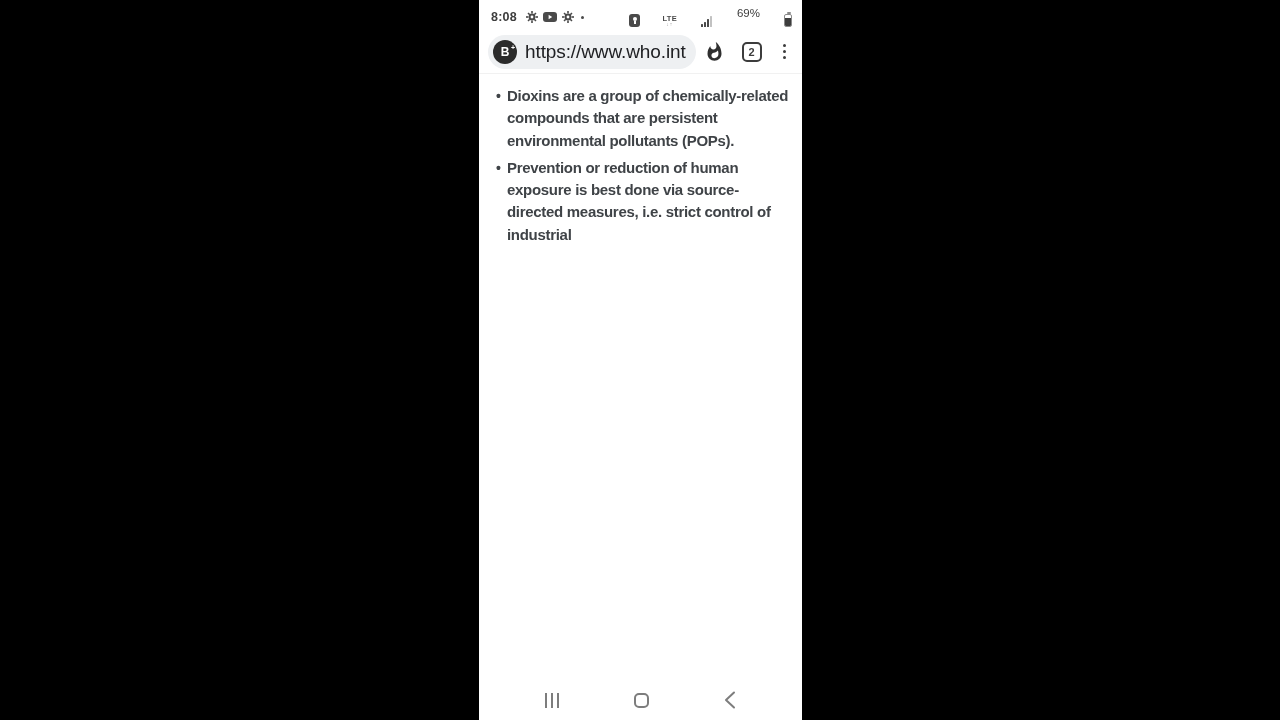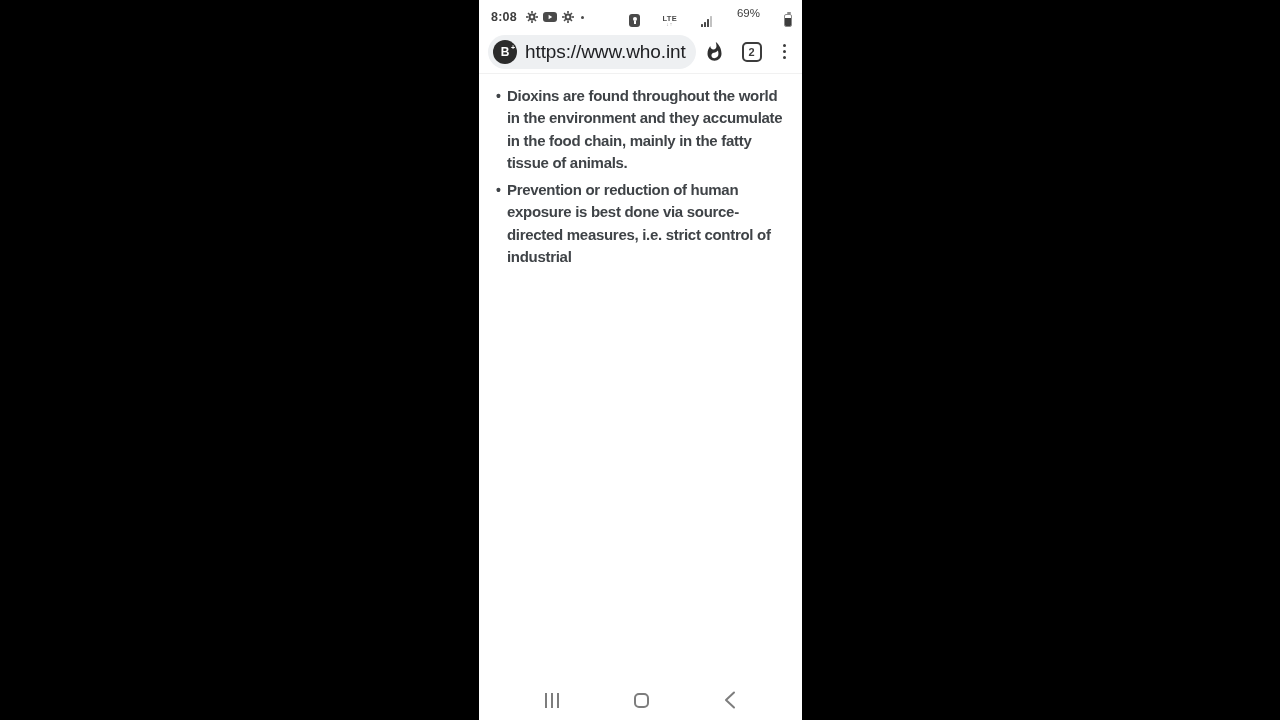--- a/index.html
+++ b/index.html
@@ -177,21 +177,21 @@
       <span class="menu-dots">
           <i></i>
           <i></i>
           <i></i>
         </span>
     </div>
   </div>
 
   <div class="content">
     <ul class="key-facts">
-      <li><span>Dioxins are found throughout the world in the environment and they accumulate in the food chain, mainly in the fatty tissue of animals.</span></li>
+      <li><span>Dioxins are a group of chemically-related compounds that are persistent environmental pollutants (POPs).</span></li>
       <li><span>Prevention or reduction of human exposure is best done via source-directed measures, i.e. strict control of industrial</span></li>
     </ul>
   </div>
 
   <div class="nav-bar">
     <span class="nav-recents">
         <i></i>
         <i></i>
         <i></i>
       </span>

